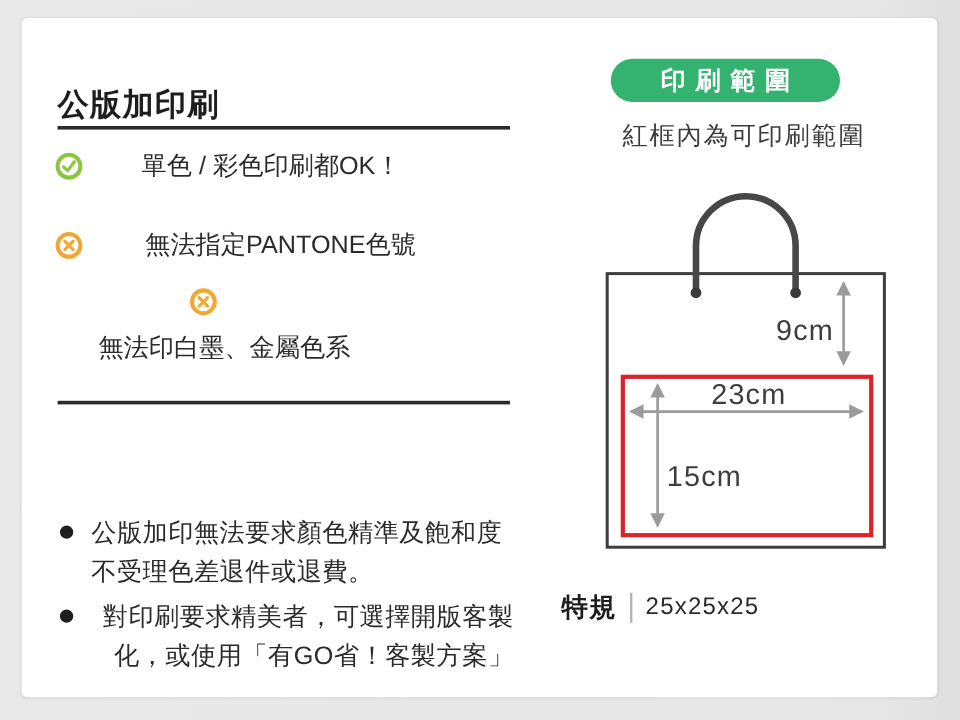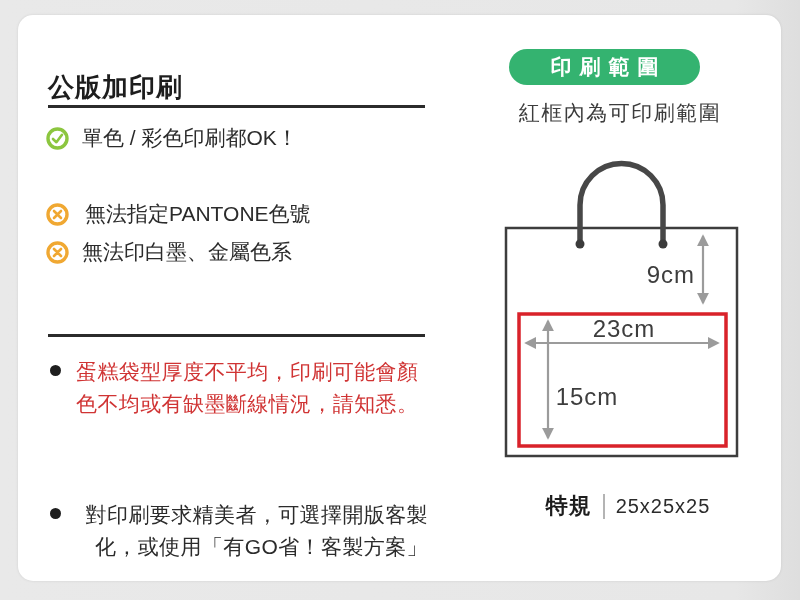--- a/index.html
+++ b/index.html
@@ -7,52 +7,52 @@
   body {
     font-family:"Liberation Sans", sans-serif;
     background:#e7e7e7;
     position:relative;
     overflow:hidden;
     color:#2b2b2b;
   }
   .page { position:absolute; inset:0; background:linear-gradient(90deg,#e9e9e9 0%,#e7e7e7 92%,#dedede 100%); }
   .card {
     position:absolute; left:18px; top:15px; width:763px; height:566px;
-    background:#ffffff; border-radius:15px;
+    background:#ffffff; border-radius:5px;
     box-shadow:0 0 3px rgba(0,0,0,0.10);
   }
   
   .h-title { position:absolute; left:30px; font-weight:bold; font-size:26px; color:#1d1d1d; letter-spacing:1px; }
   .h1 { top:55px; }
   .h2 { top:280px; }
   .rule { position:absolute; left:30px; width:377px; height:2.5px; background:#2b2b2b; }
   .rule.r1 { top:90px; }
   .rule.r2 { top:319px; }
   .check-row { position:absolute; left:28px; display:flex; align-items:center; gap:13px; height:24px; }
-  .check-row .ctext { font-size:21px; color:#2b2b2b; white-space:nowrap; }
-  .row1 { top:111px; } .row2 { top:149px; } .row3 { top:187px;gap:16px; } .row4 { top:225px; }
+  .check-row .ctext { font-size:21px; color:#2b2b2b; white-space:nowrap;margin-left:36px; }
+  .row1 { top:111px; } .row2 { top:149px; } .row3 { top:177px;gap:16px; } .row4 { top:225px;flex-direction:column; }
   .cicon { width:23px; height:23px; display:inline-block; flex:0 0 23px; }
   .bullet-row { position:absolute; left:32px; display:flex; gap:15px; }
   .b1 { top:341px; } .b2 { top:414px; } .b3 { top:484px;text-align:right; }
   .bullet-dot { width:11px; height:11px; border-radius:50%; background:#1e1e1e; margin-top:9px; flex:0 0 11px; }
   .bullet-row p { width:352px; font-size:21px; line-height:32px; letter-spacing:0.4px; color:#2b2b2b; }
   .bullet-row p.red { color:#d03434; }
   
   .badge {
     position:absolute; left:491px; top:34px; width:191px; height:36px;
     background:#34b370; border-radius:18px;
     color:#ffffff; font-weight:bold; font-size:21px;
     letter-spacing:8px; text-indent:8px;
     display:flex; align-items:center; justify-content:center;
   }
   .subtitle { position:absolute; left:442px; top:84px; width:320px; text-align:center;
     font-size:21px; font-weight:500; letter-spacing:1.5px; color:#3c3c3c; }
   .bag-svg { position:absolute; left:442px; top:135px; }
   .spec { position:absolute; left:450px; top:476px; width:320px;
-    display:flex; align-items:center; justify-content:center; gap:11px; }
+    display:flex; align-items:center; justify-content:flex-start; gap:11px; }
   .spec-label { font-size:22px; font-weight:bold; color:#1d1d1d; letter-spacing:1px; }
   .spec-sep { width:2px; height:25px; background:#b4b4b4; }
   .spec-value { font-size:20px; color:#2b2b2b; letter-spacing:1px; }
 </style>
 </head>
 <body>
 
 <div class="page">
   <div class="card">
 
@@ -85,23 +85,23 @@
         <svg width="23" height="23" viewBox="0 0 23 23">
           <circle cx="11.5" cy="11.5" r="9.5" fill="none" stroke="#f0a832" stroke-width="3.4"></circle>
           <path d="M8 8 L15 15 M15 8 L8 15" fill="none" stroke="#f0a832" stroke-width="2.6" stroke-linecap="round"></path>
         </svg>
       </span>
       <span class="ctext">無法印白墨、金屬色系</span>
     </div>
 
     <div class="rule r2"></div>
 
-    <div class="bullet-row b1">
+    <div class="bullet-row b2">
       <span class="bullet-dot"></span>
-      <p class="red">蛋糕袋型厚度不平均，印刷可能會顏色不均或有缺墨斷線情況，請知悉。</p>
+      <p>公版加印無法要求顏色精準及飽和度不受理色差退件或退費。</p>
     </div>
     <div class="bullet-row b3">
       <span class="bullet-dot"></span>
       <p>對印刷要求精美者，可選擇開版客製化，或使用「有GO省！客製方案」</p>
     </div>
 
     <div class="badge">印刷範圍</div>
     <div class="subtitle">紅框內為可印刷範圍</div>
 
     <svg class="bag-svg" width="320" height="340" viewBox="0 0 320 340">

